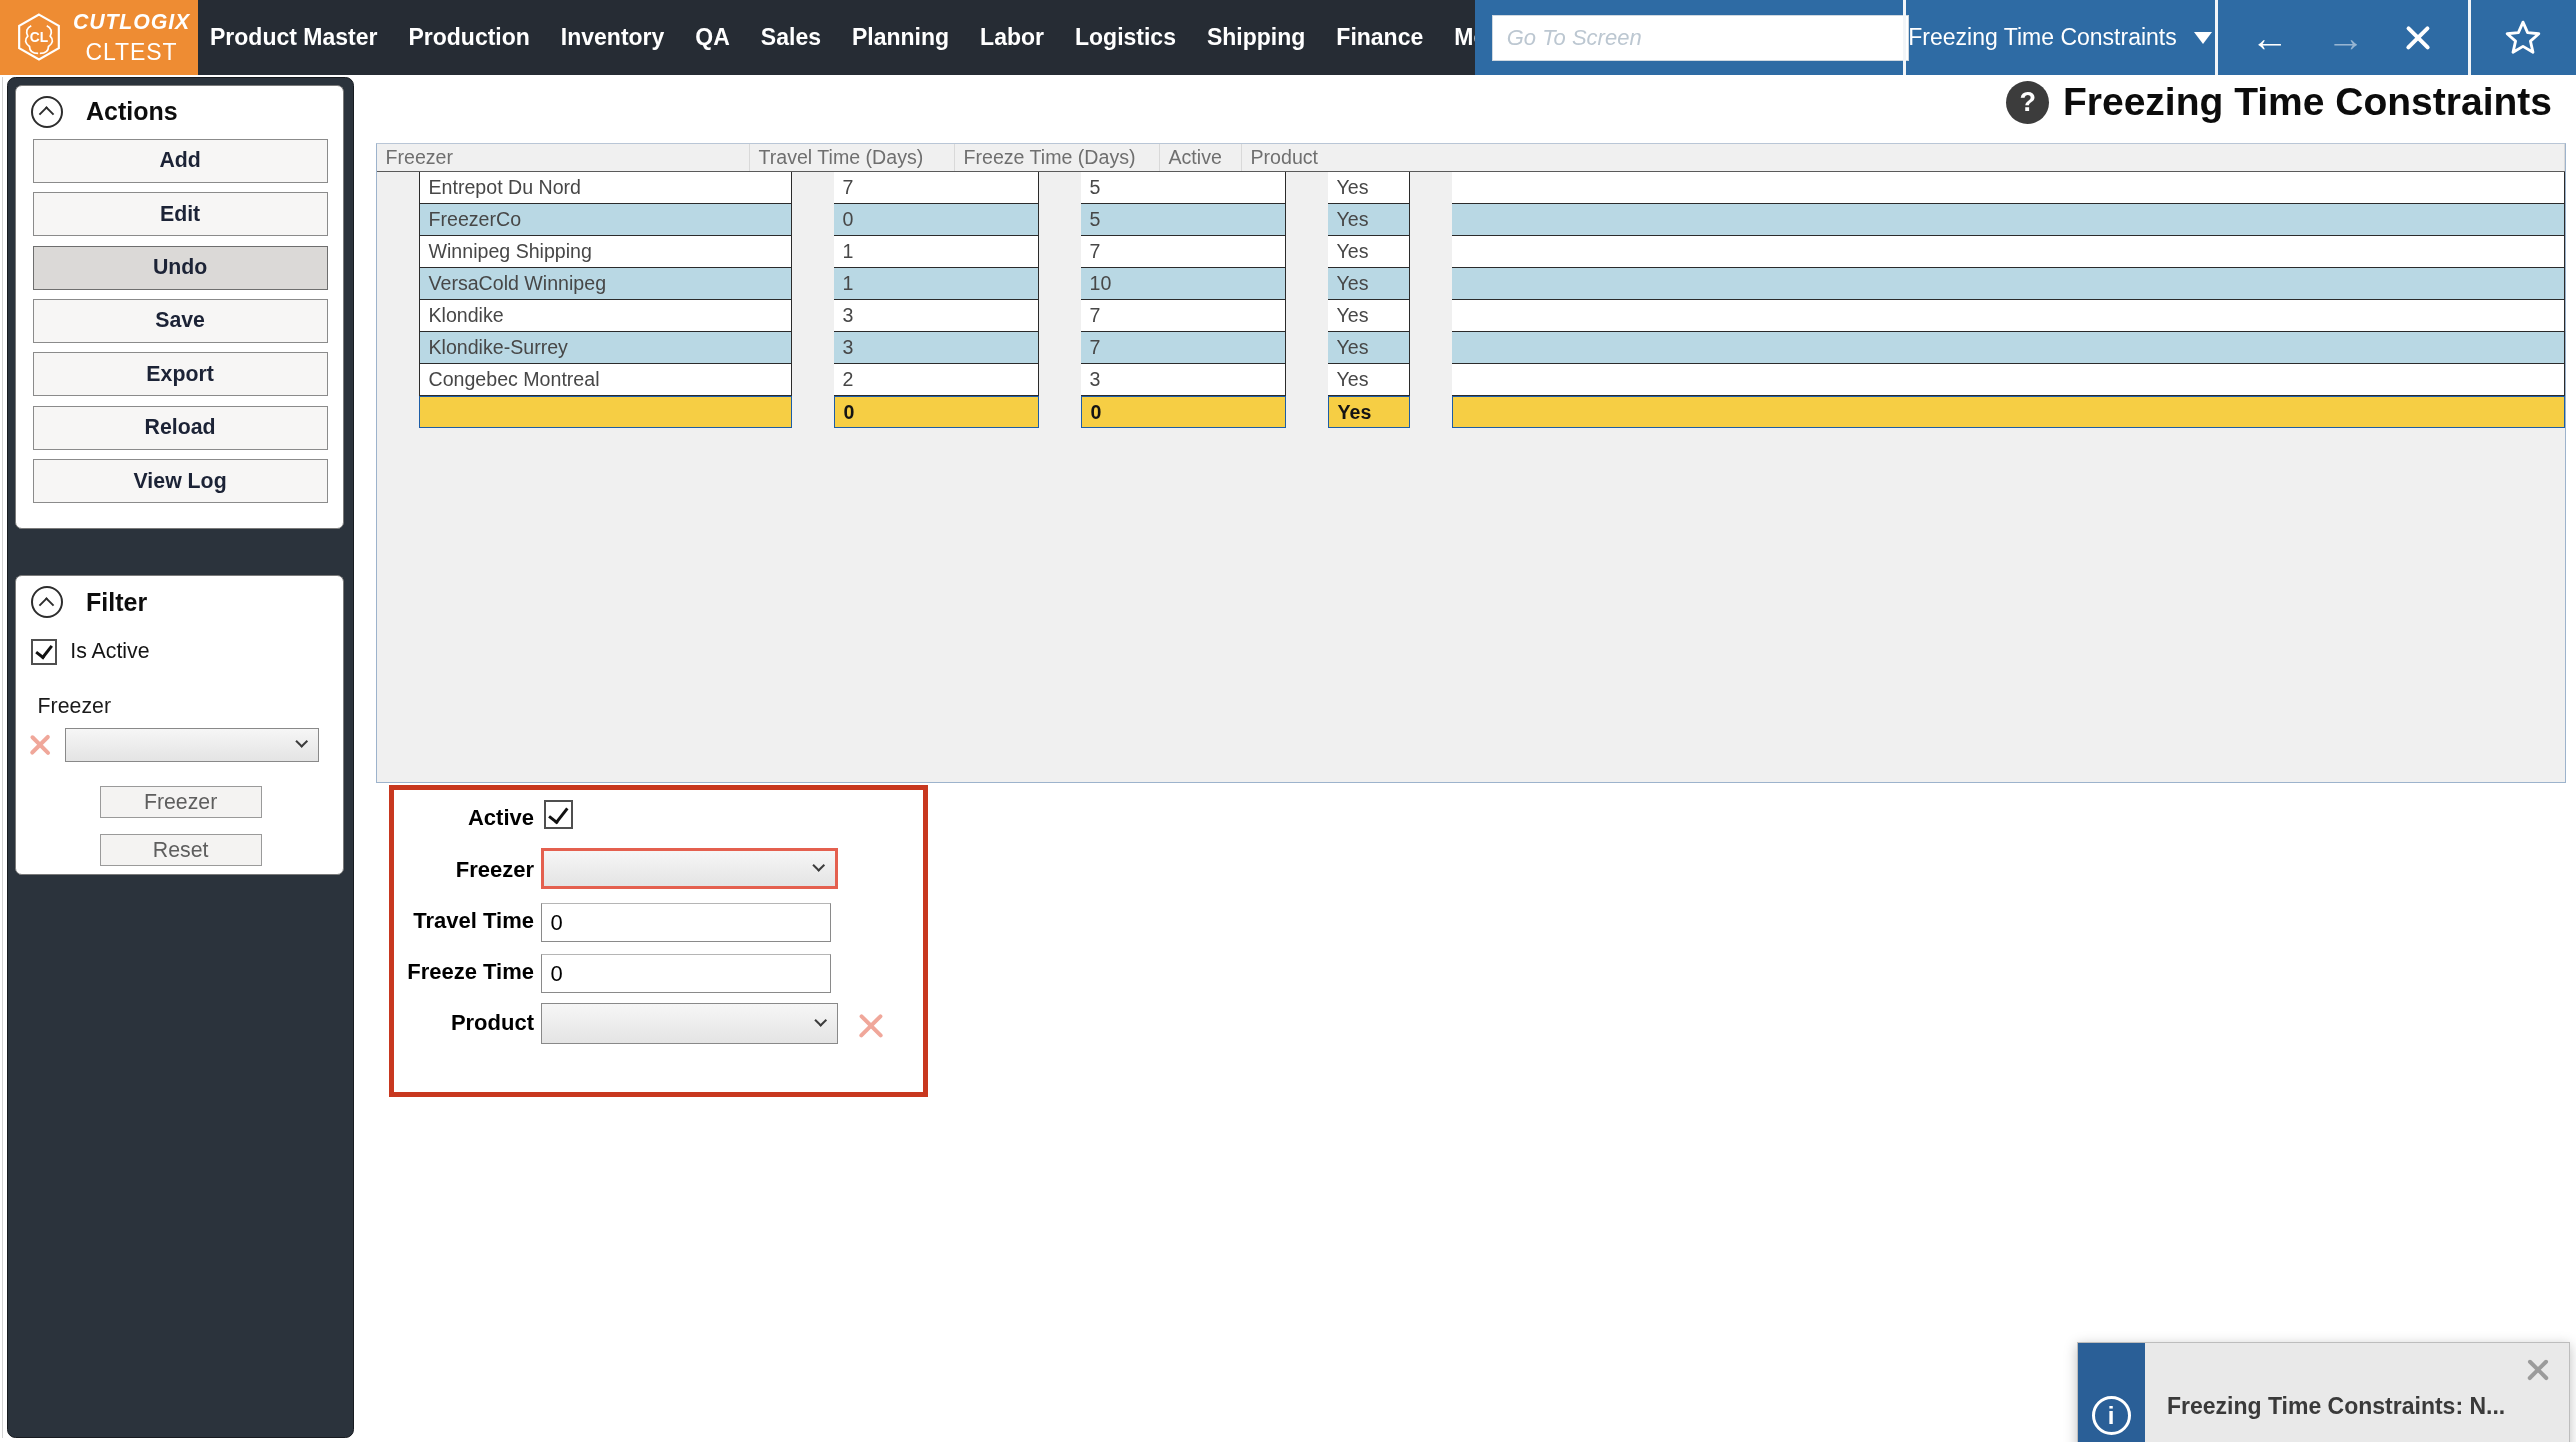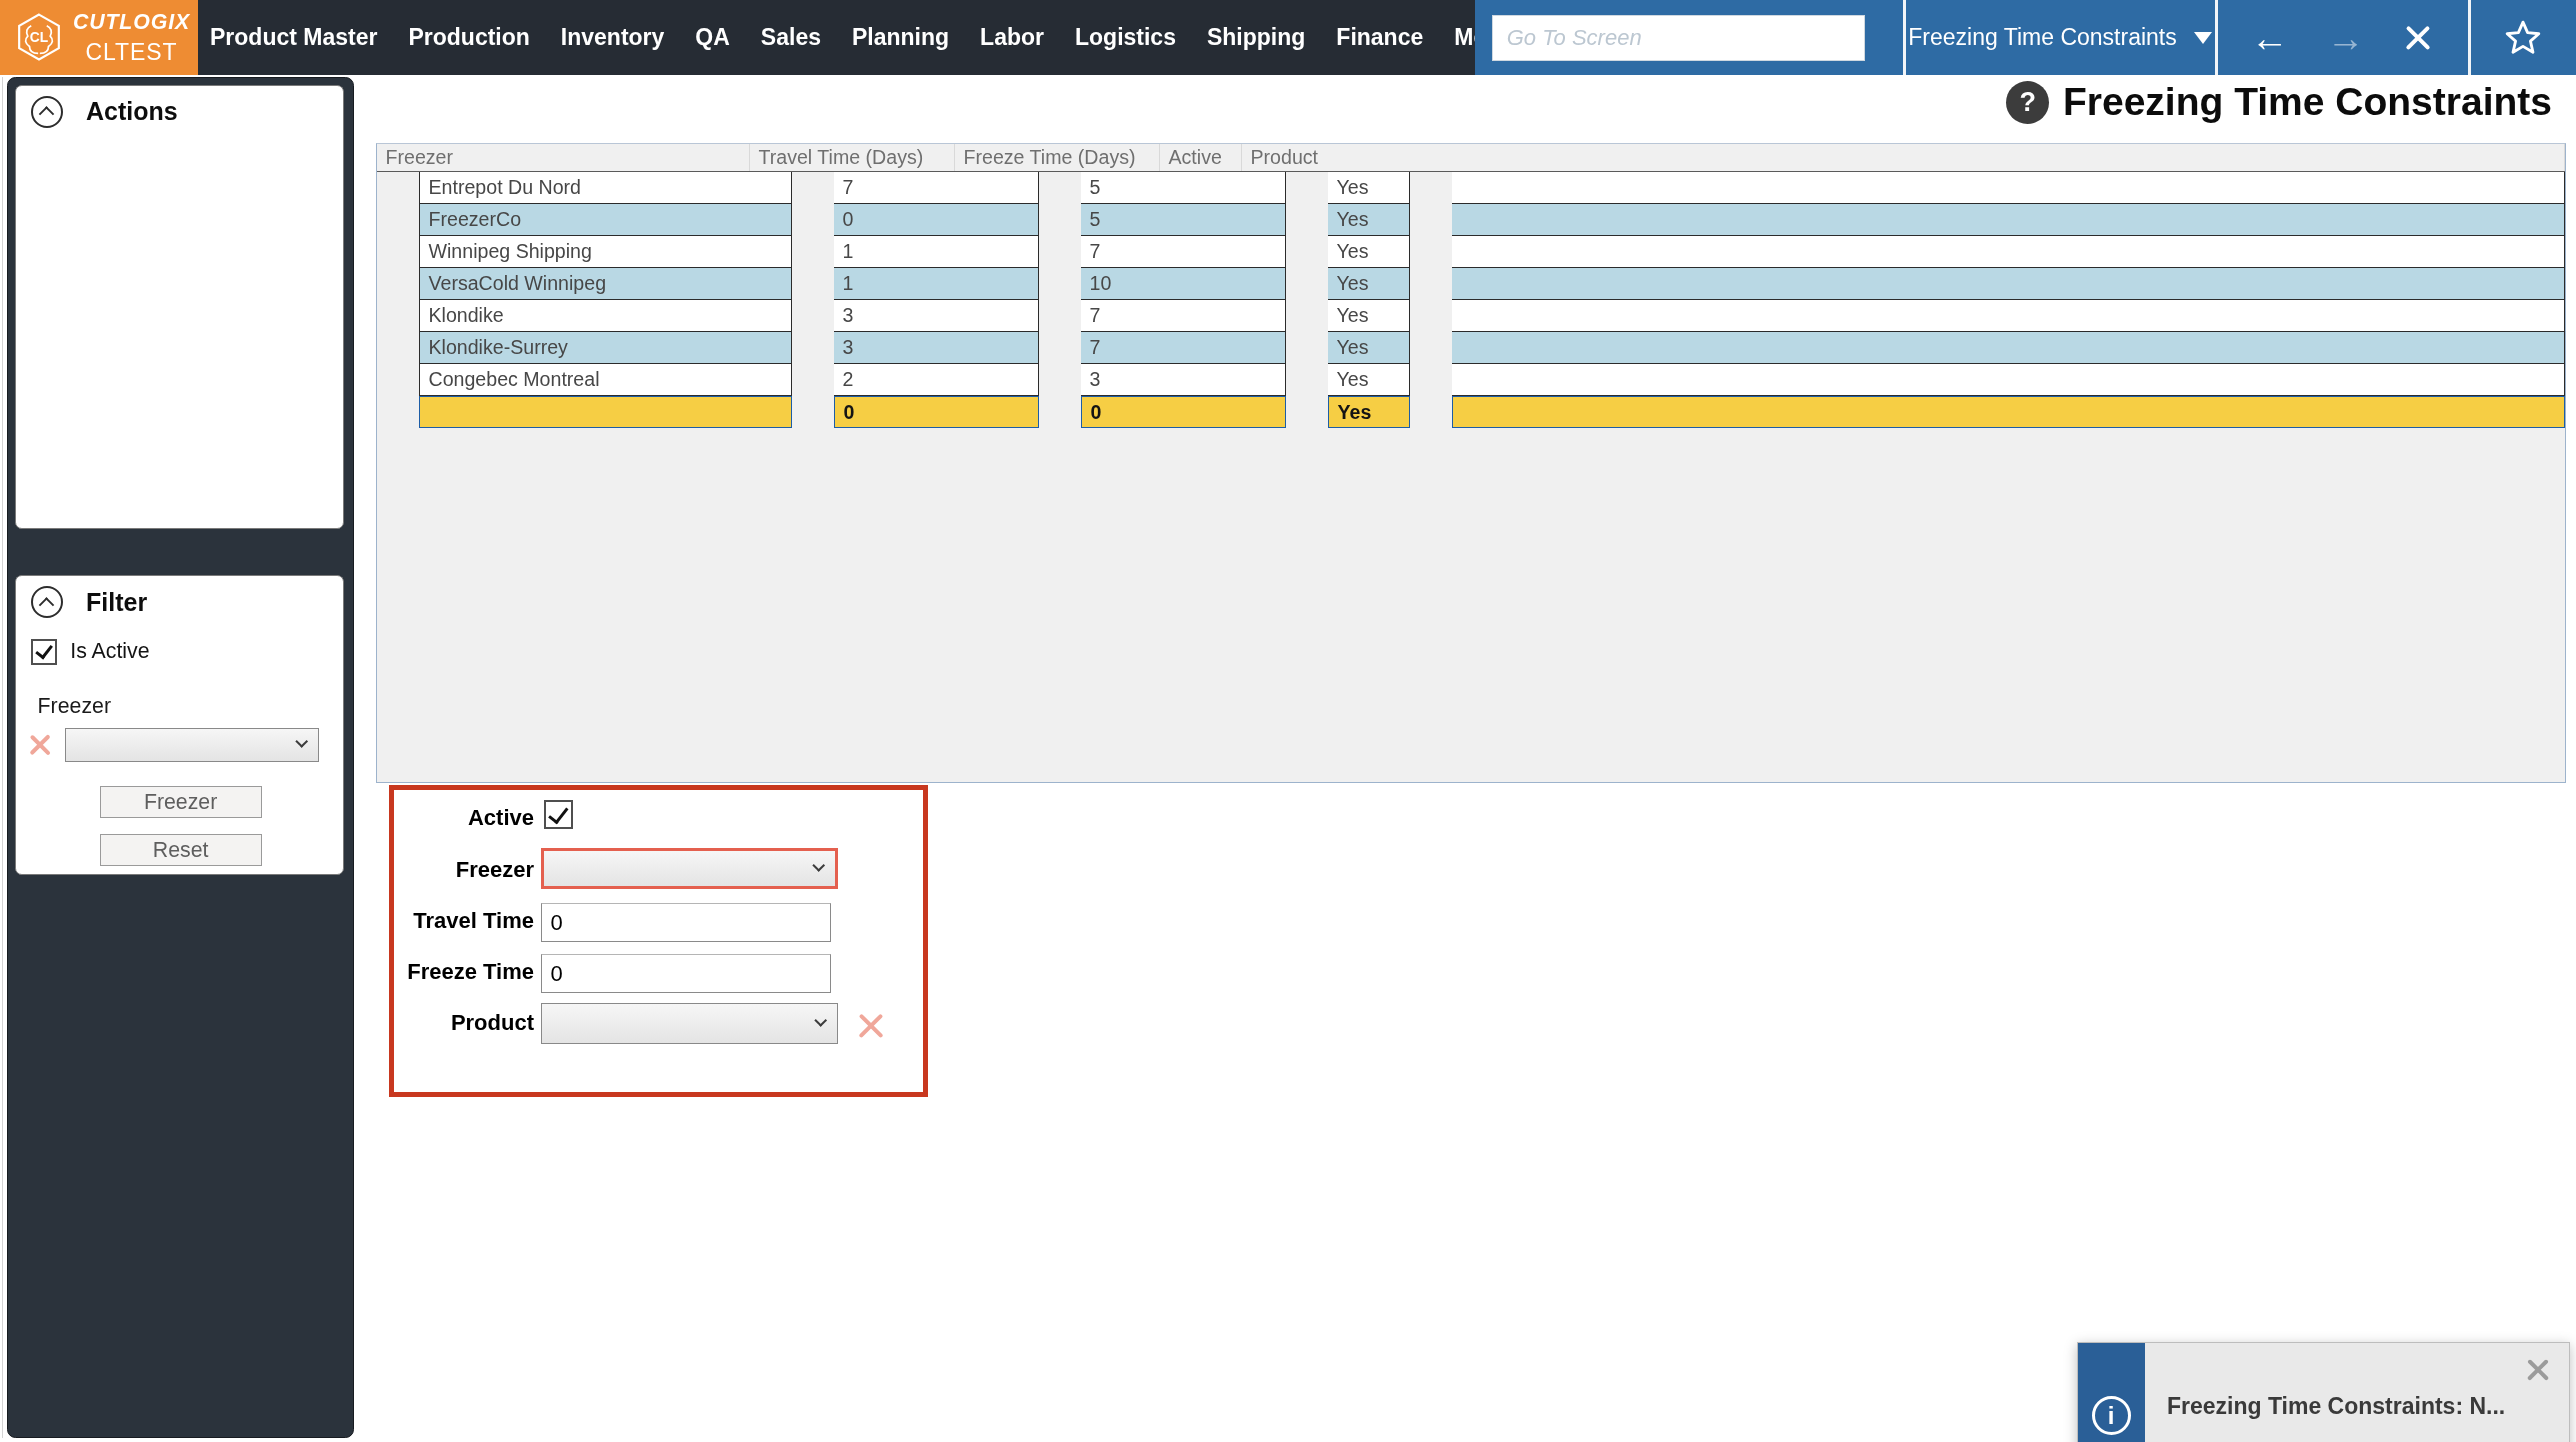--- a/index.html
+++ b/index.html
@@ -11,21 +11,21 @@
   .navbar { position:absolute; left:0; top:0; width:2576px; height:75px; background:#262c34; }
   .logo-block { position:absolute; left:0; top:0; width:198px; height:75px; background:#ee8c33;
                 display:flex; align-items:center; }
   .logo-icon { position:absolute; left:13.7px; top:12px; width:50px; height:50px; }
   .logo-texts { position:absolute; left:72px; top:10.2px; width:119px; text-align:center; }
   .brand { color:#fff; font-size:21.3px; font-weight:700; font-style:italic; letter-spacing:0.9px; }
   .env { color:#fff; font-size:23px; font-weight:400; margin-top:3.4px; letter-spacing:0.9px; }
   .nav-menu { position:absolute; left:210px; top:0; height:75px; display:flex; align-items:center; gap:31px; }
   .nav-item { color:#ffffff; font-size:23px; font-weight:700; white-space:nowrap; cursor:pointer; }
   .nav-blue { position:absolute; left:1475px; top:0; width:1101px; height:75px; background:#2e6ba4; }
-  .goto-input { position:absolute; left:17px; top:14.5px; width:373px; height:46px; background:#ffffff;
+  .goto-input { position:absolute; left:17px; top:14.5px; width:417px; height:46px; background:#ffffff;
                 border:0.9px solid #cfd8e0; font-size:22px; padding:0 13.7px; color:#333;
                 font-family:"Liberation Sans", sans-serif; }
   .goto-input::placeholder { color:#bcc7d1; font-style:italic; }
   .nav-sep { position:absolute; top:0; width:2.6px; height:75px; background:#f2f5f8; }
   .screen-selector { position:absolute; left:430px; top:0; width:310px; height:75px; display:flex;
                      align-items:center; justify-content:center; gap:17px; cursor:pointer; }
   .screen-selector-label { color:#ffffff; font-size:23px; font-weight:400; white-space:nowrap; }
   .caret-down { width:0; height:0; border-left:9.4px solid transparent; border-right:9.4px solid transparent;
                 border-top:12.8px solid #ffffff; }
   .nav-tools { position:absolute; left:743px; top:0; width:248px; height:75px; display:flex;
@@ -267,20 +267,29 @@
   <div class="edge-line"></div>
   <div class="sidebar">
 
     <div class="panel-card card-actions">
       <div class="card-head">
         <div class="collapse-circle">
           <div class="chev-up"></div>
         </div>
         <div class="card-title">Actions</div>
       </div>
+      <div class="actions-buttons">
+          <button class="act-btn">Add</button>
+          <button class="act-btn">Edit</button>
+          <button class="act-btn pressed">Undo</button>
+          <button class="act-btn">Save</button>
+          <button class="act-btn">Export</button>
+          <button class="act-btn">Reload</button>
+          <button class="act-btn">View Log</button>
+        </div>
     </div>
 
     <div class="panel-card card-filter">
       <div class="card-head">
         <div class="collapse-circle">
           <div class="chev-up"></div>
         </div>
         <div class="card-title">Filter</div>
       </div>
       <div class="filter-active-row">

